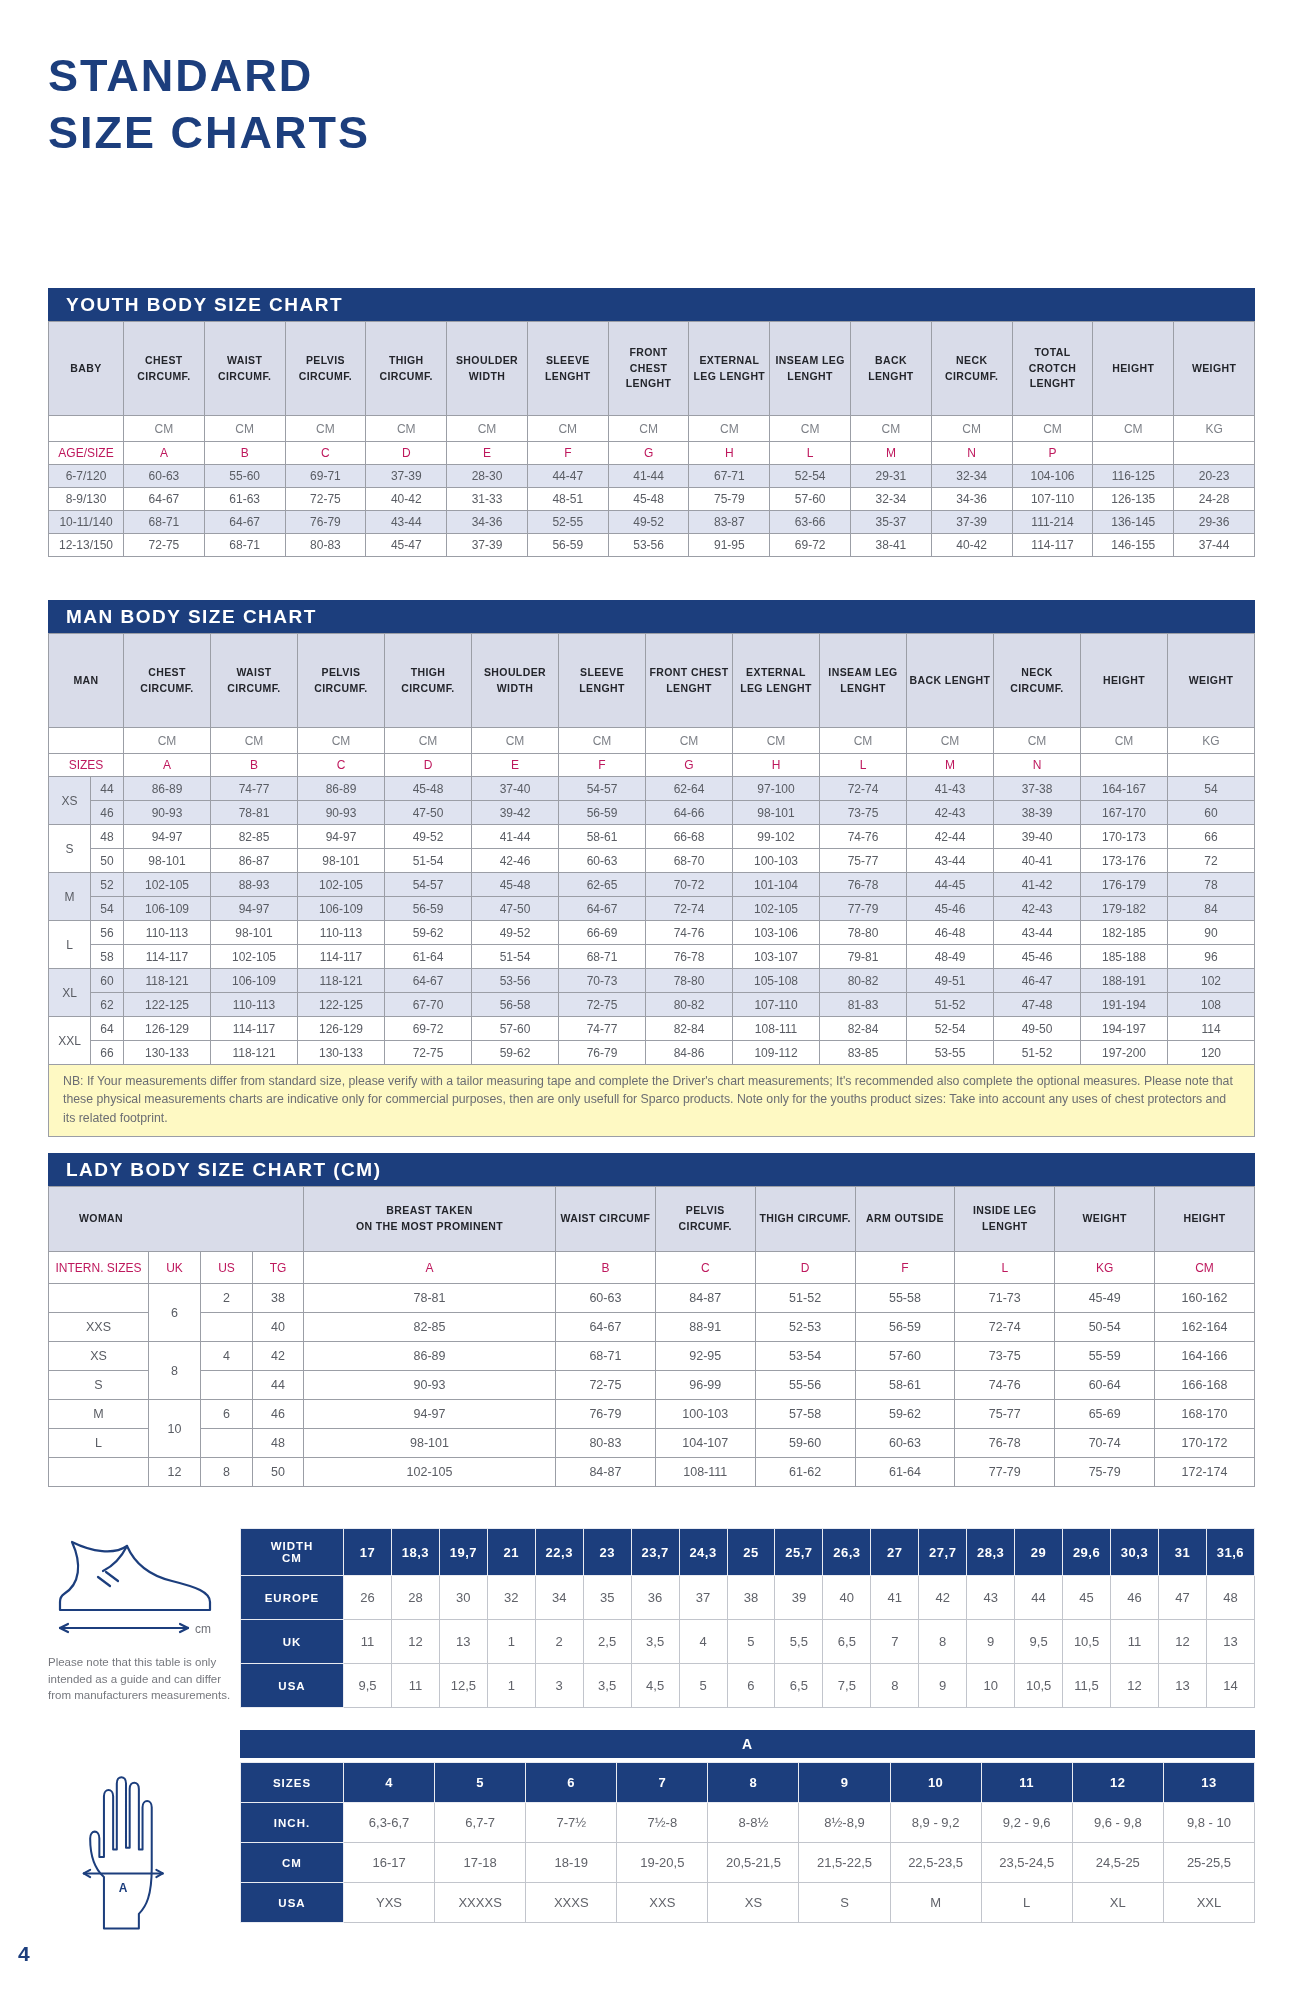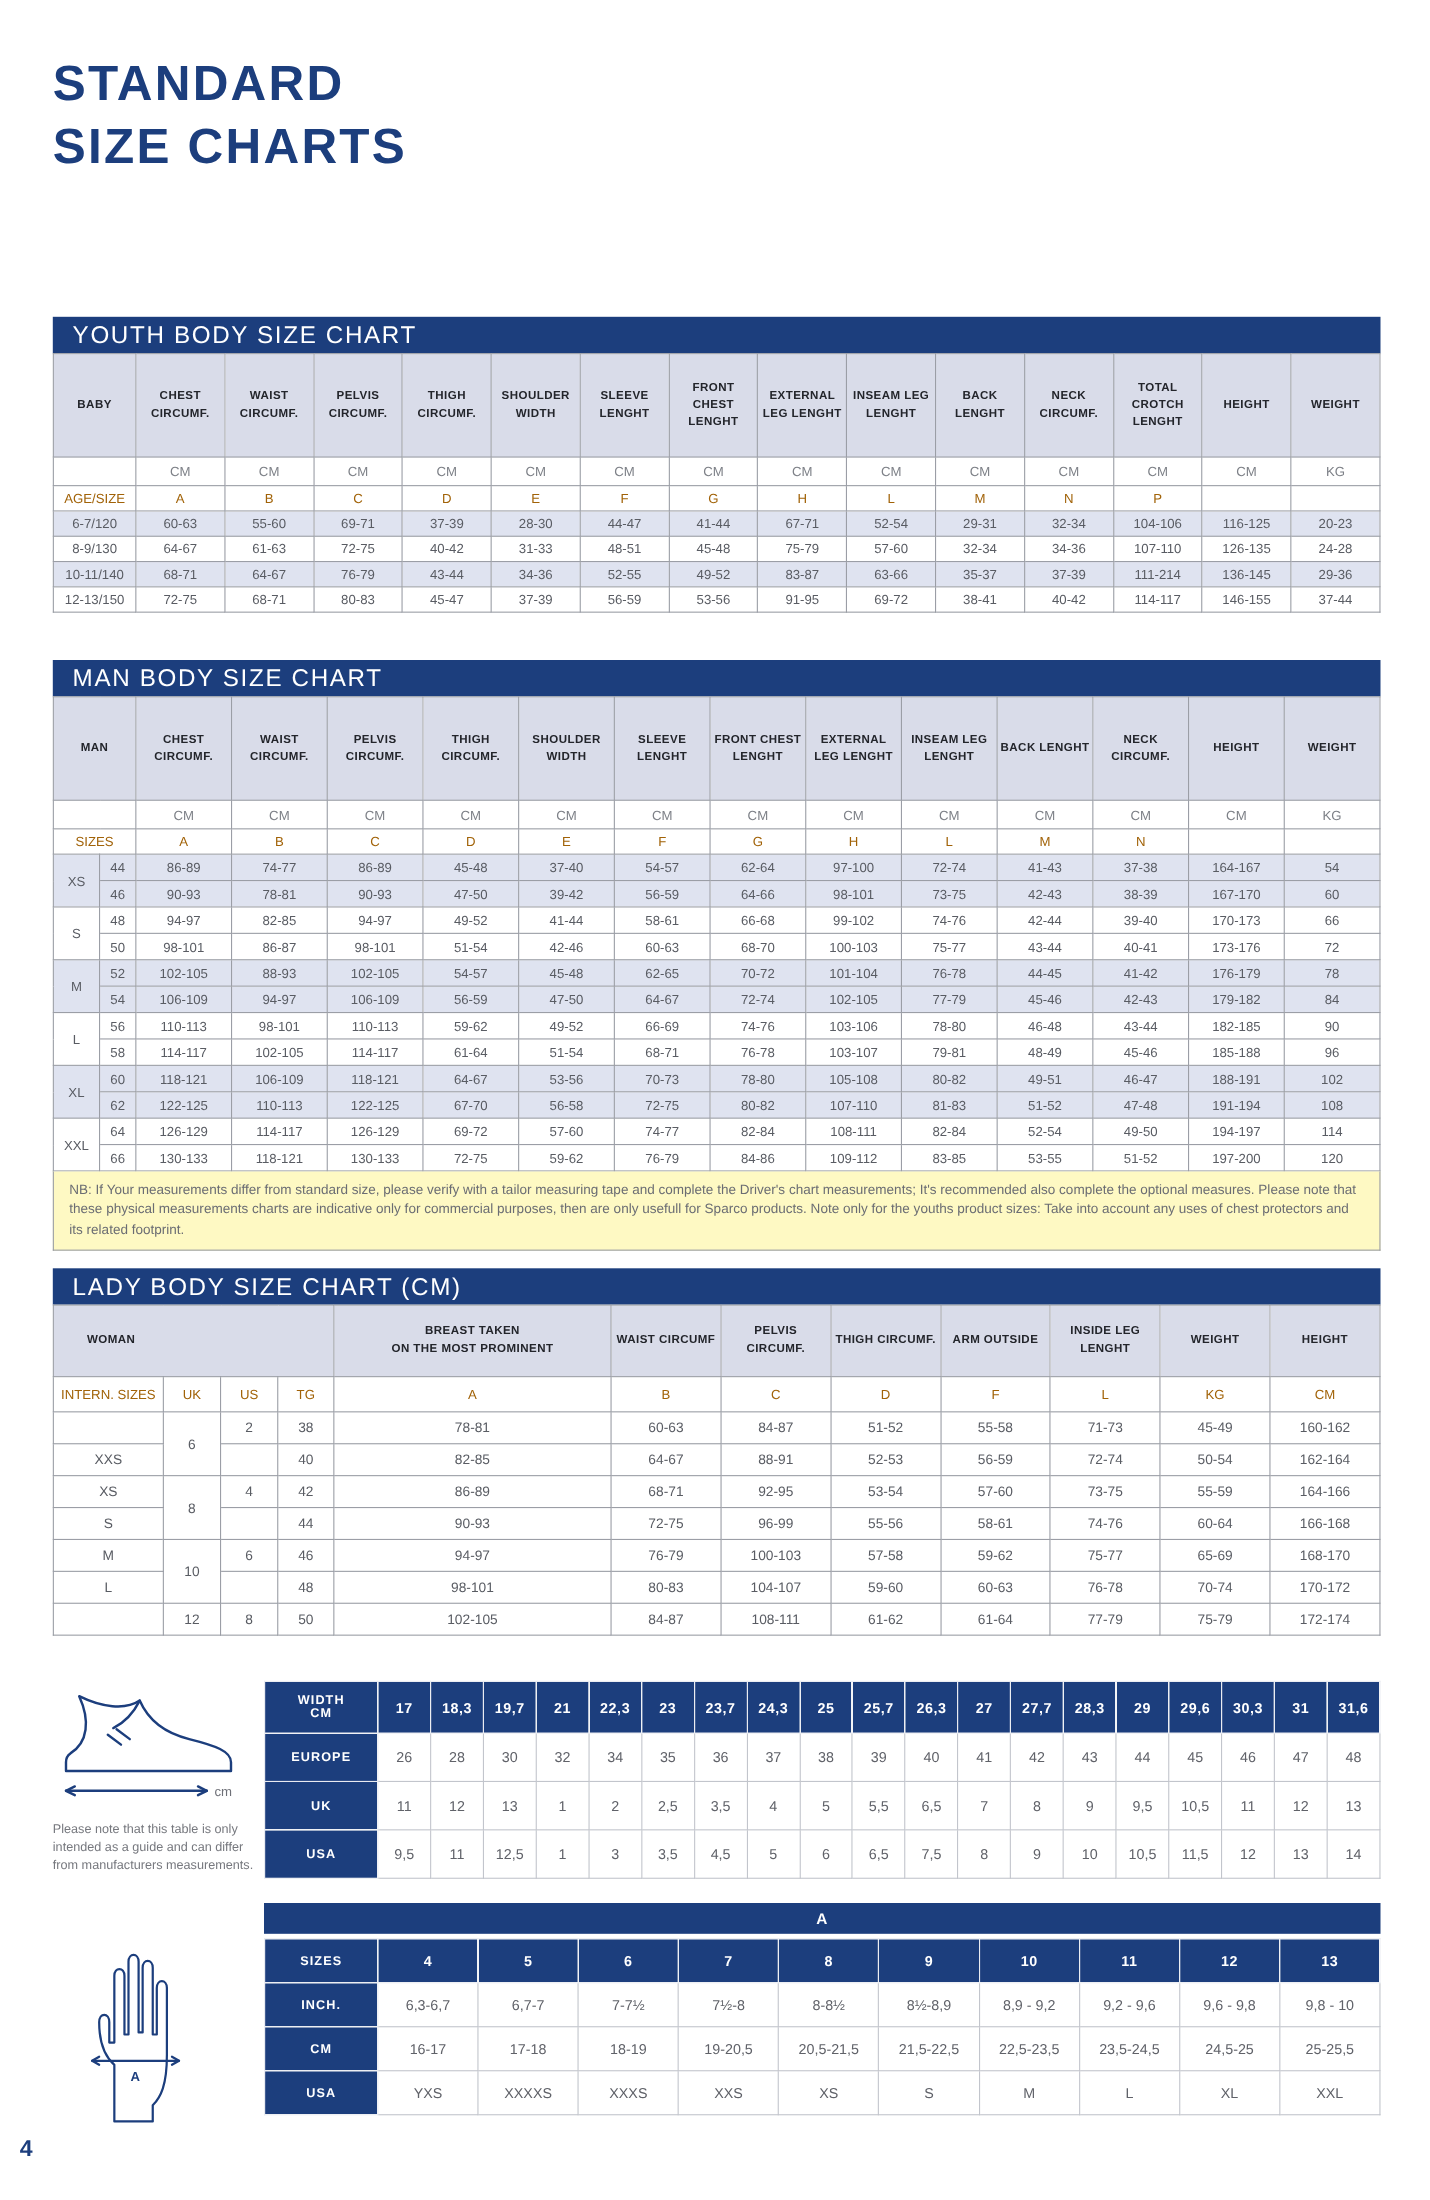--- a/index.html
+++ b/index.html
@@ -7,33 +7,33 @@
         font-family:"Liberation Sans",sans-serif;}
   .prewrap{white-space:pre-line;}
 
   #title{position:absolute;left:48px;top:48px;margin:0;color:#1c3e7d;
          font-size:45px;line-height:1.26;font-weight:800;letter-spacing:2px;}
 
   .sect{position:absolute;left:48px;width:1207px;}
   #youth-sect{top:288px;} #man-sect{top:600px;} #lady-sect{top:1153px;}
   #shoe-sect{top:1528px;height:185px;} #glove-sect{top:1730px;height:210px;}
 
-  .bar{background:#1c3e7d;color:#fff;font-weight:normal;font-size:22px;letter-spacing:1.5px;
+  .bar{background:#1c3e7d;color:#fff;font-weight:bold;font-size:19px;letter-spacing:1.5px;
        height:33px;line-height:34px;padding-left:18px;}
 
   
   .bodytable{border-collapse:collapse;width:100%;table-layout:fixed;}
   .bodytable th,.bodytable td{border:1px solid #9b9ea6;text-align:center;vertical-align:middle;
        padding:0 2px;overflow:hidden;background:#fff;}
   .bodytable tr.bt-head th{background:#d9dce9;color:#23252b;font-size:10.5px;font-weight:bold;
        letter-spacing:.4px;line-height:1.5;text-transform:uppercase;}
   .youth tr.bt-head th,.man tr.bt-head th{height:93px;}
   .lady tr.bt-head th{height:64px;}
   .bodytable tr.bt-units td{height:25px;color:#7d8087;font-size:12px;}
-  .bodytable tr.bt-letters td{height:22px;color:#a16207;font-size:12px;}
+  .bodytable tr.bt-letters td{height:22px;color:#be185d;font-size:12px;}
   .bodytable tr.bt-data td{height:22px;color:#595c63;font-size:12px;}
   .man tr.bt-data td{height:23px;}
   .lady tr.bt-letters td{height:31px;}
   .lady tr.bt-data td{height:28px;font-size:12.5px;}
   .bodytable tr.shade td{background:#dfe3f0;}
   .bodytable th.left{text-align:left;padding-left:30px;}
 
   .nb-note{border:1px solid #9b9ea6;border-top:none;background:#fef9c3;color:#6b6d73;
        font-size:12.3px;line-height:1.5;padding:7px 14px 9px;}
 

